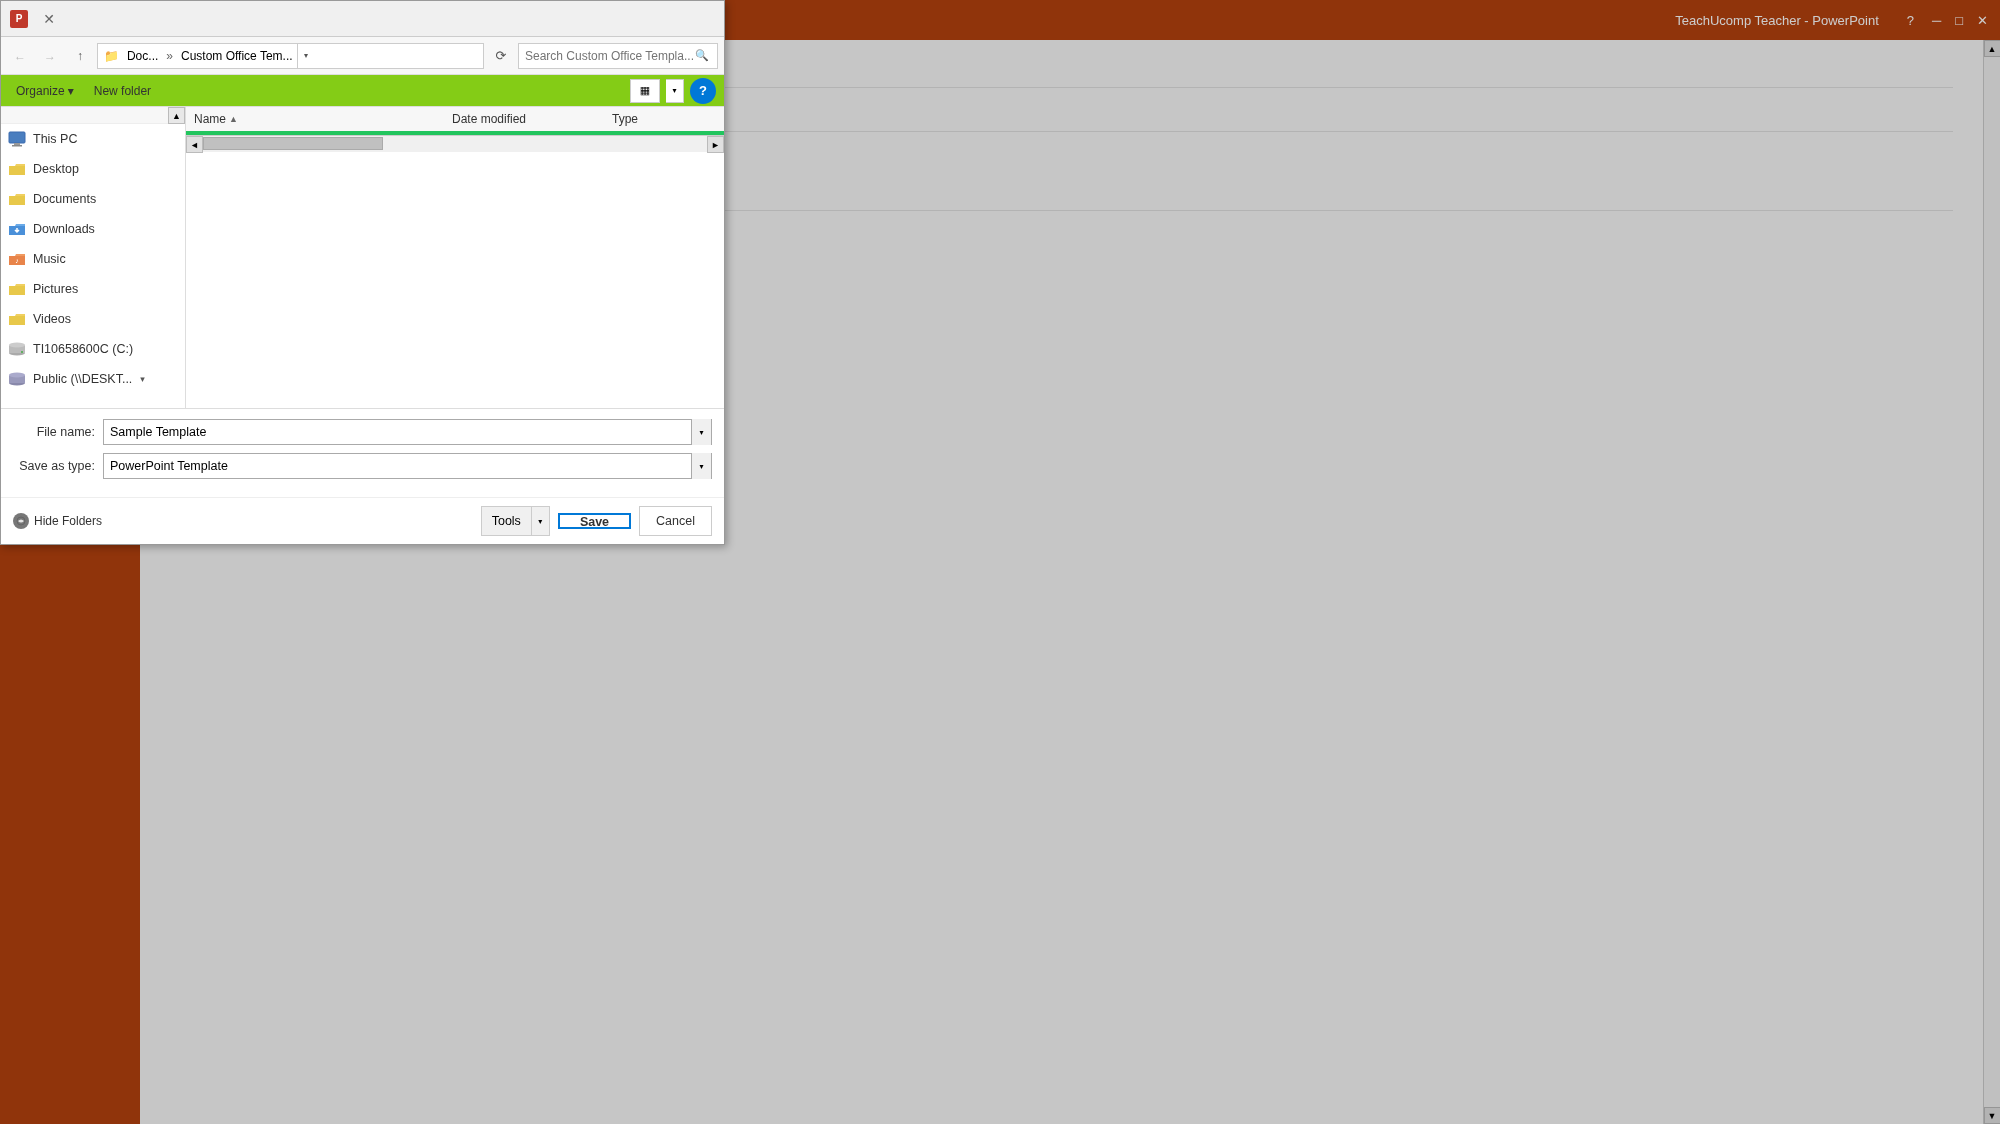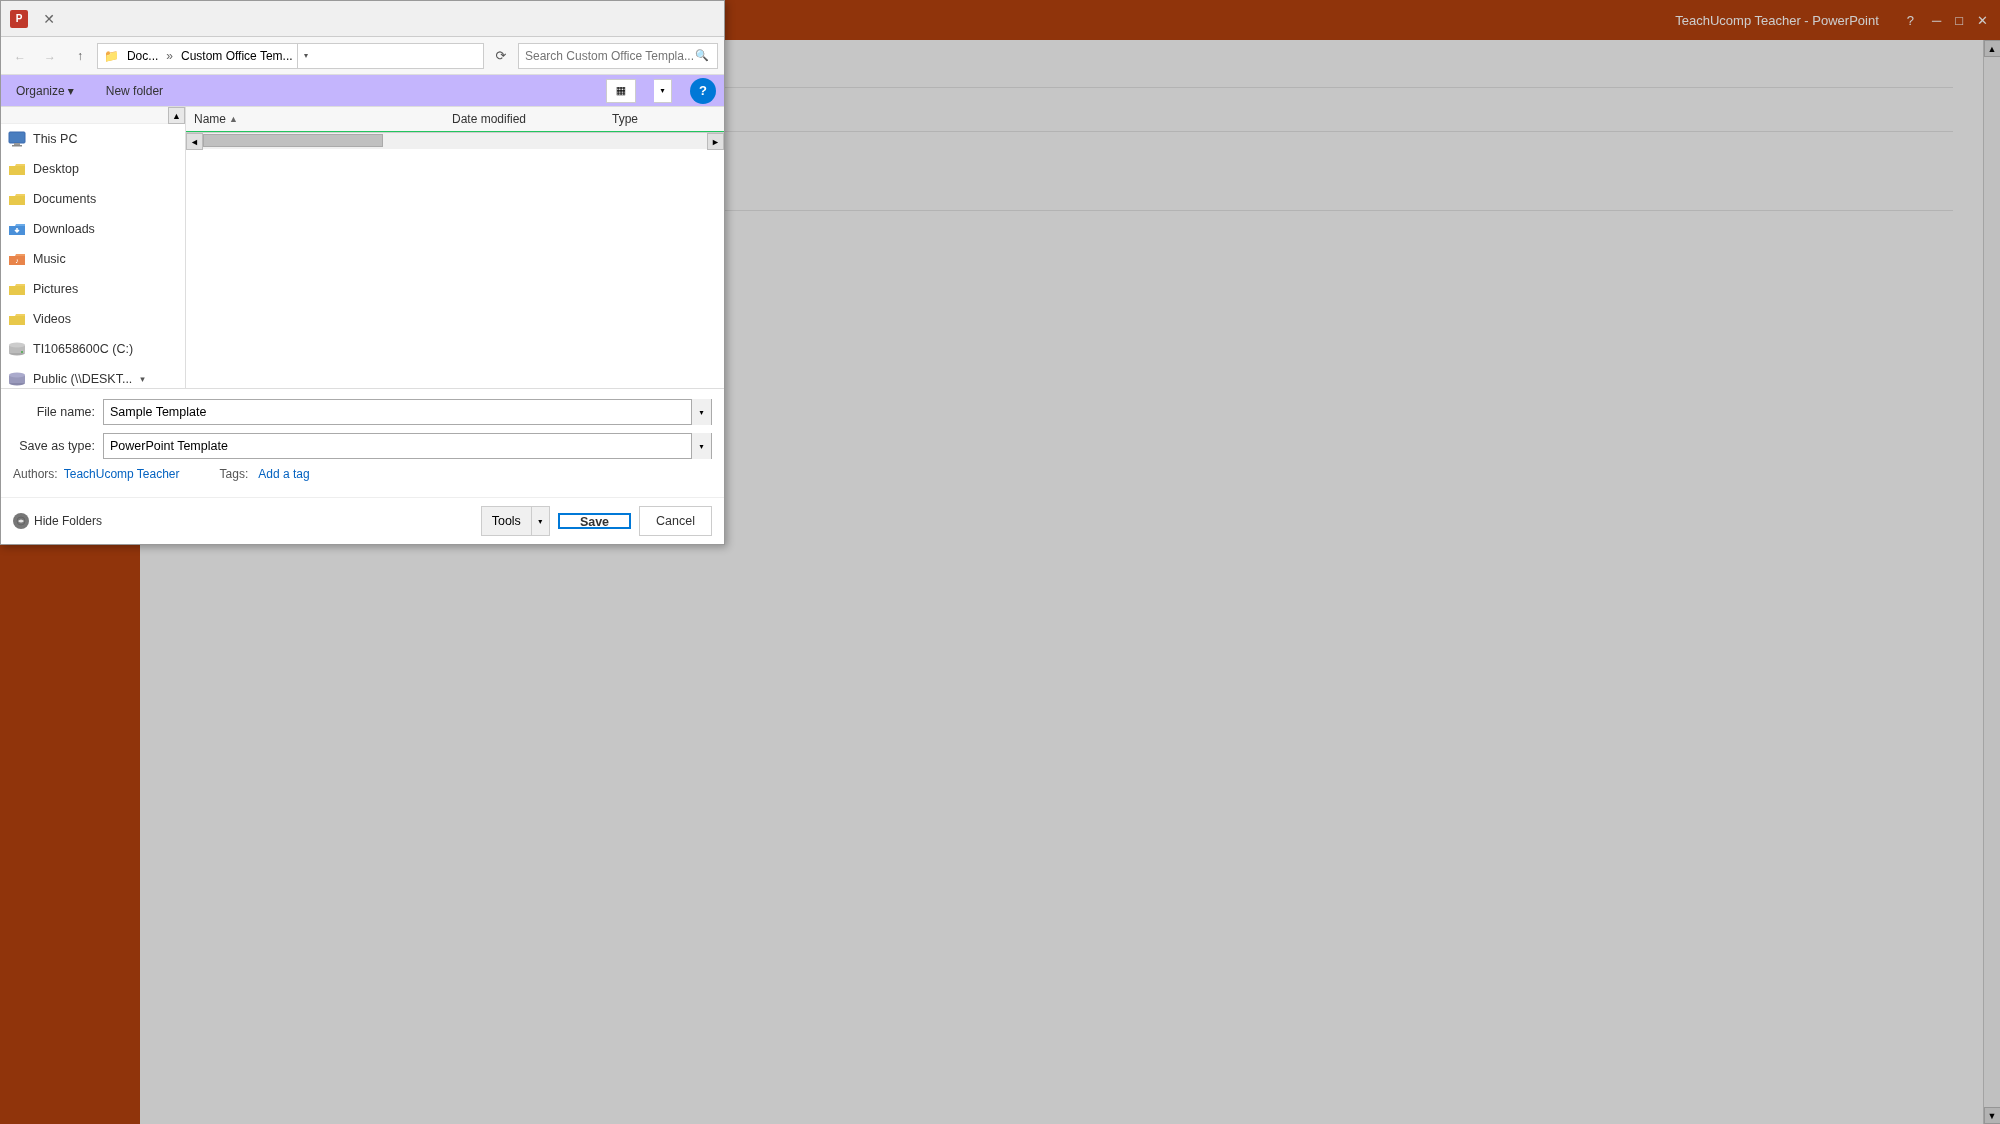--- a/index.html
+++ b/index.html
@@ -284,27 +284,27 @@
       display: flex;
       align-items: center;
       justify-content: center;
       cursor: pointer;
       font-size: 11px;
       color: #555;
     }
 
     
     .dialog-toolbar2 {
-      background: #c4b5fd;
+      background: #84cc16;
       border-bottom: 1px solid #ddd;
       height: 32px;
       display: flex;
       align-items: center;
       padding: 0 8px;
-      gap: 18px;
+      gap: 6px;
       flex-shrink: 0;
     }
 
     .organize-btn {
       display: flex;
       align-items: center;
       gap: 3px;
       font-size: 12px;
       color: #333;
       cursor: pointer;
@@ -404,21 +404,21 @@
     
     .dialog-files {
       flex: 1;
       display: flex;
       flex-direction: column;
       overflow: hidden;
     }
 
     .files-header {
       display: flex;
-      border-bottom: 1px solid #22c55e;
+      border-bottom: 4px solid #22c55e;
       background: #f7f7f7;
       flex-shrink: 0;
     }
 
     .files-header-col {
       padding: 5px 8px;
       font-size: 12px;
       color: #333;
       cursor: pointer;
       display: flex;
@@ -915,27 +915,20 @@
       </div>
 
       <div class="form-row">
         <span class="form-label">Save as type:</span>
         <div class="form-input-container">
           <input class="form-input" type="text" value="PowerPoint Template" style="">
           <div class="form-dropdown-arrow">▾</div>
         </div>
       </div>
 
-      <div class="meta-row">
-        <span class="meta-label">Authors:</span>
-        <span class="meta-value">TeachUcomp Teacher</span>
-        <span style="margin: 0 20px;"></span>
-        <span class="meta-label">Tags:</span>
-        <span class="tags-add">Add a tag</span>
-      </div>
     </div>
 
     <div class="dialog-footer">
       <div class="hide-folders-btn">
         <div class="hide-icon">
           <svg width="10" height="10" viewBox="0 0 10 10">
             <circle cx="5" cy="5" r="4" fill="#777" stroke="#555" stroke-width="0.5"></circle>
             <path d="M2 5 Q5 2 8 5 Q5 8 2 5 Z" fill="white" opacity="0.8"></path>
           </svg>
         </div>

